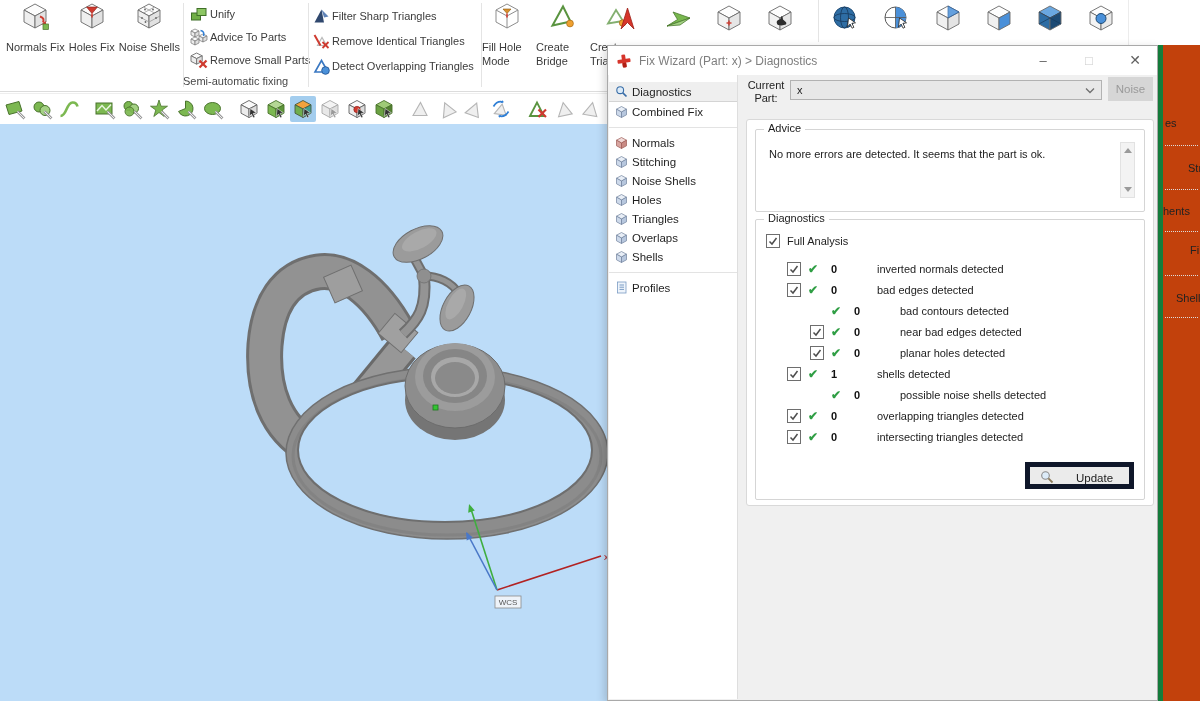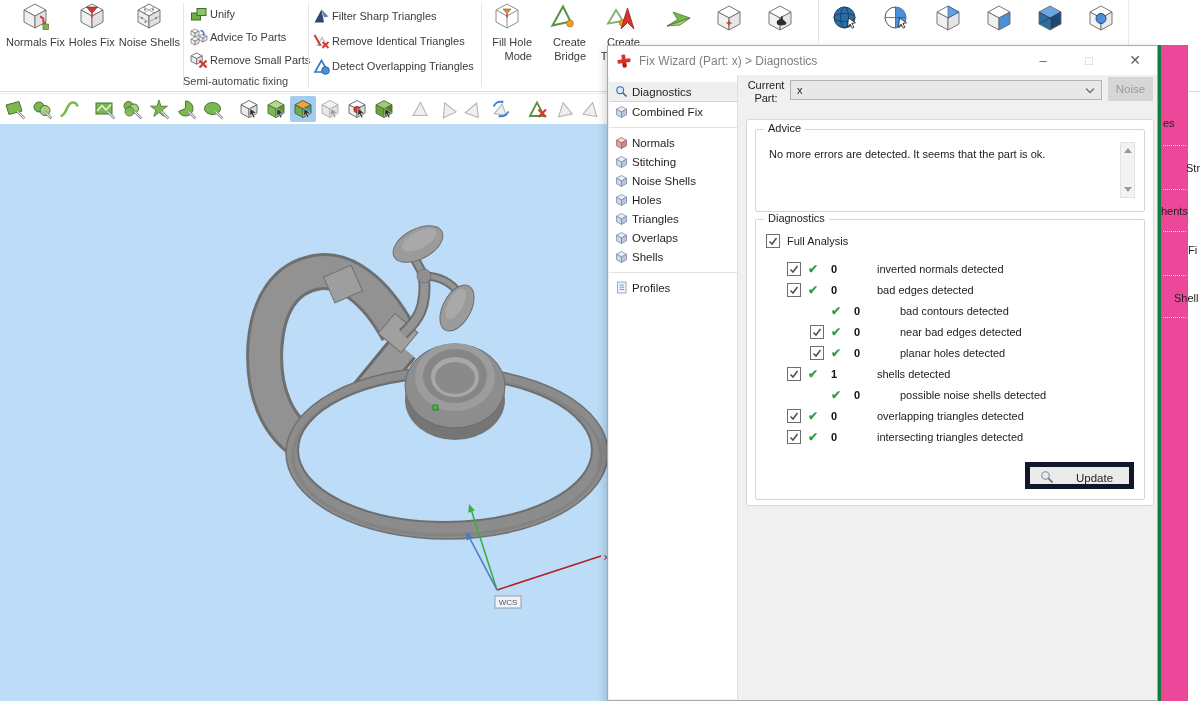--- a/index.html
+++ b/index.html
@@ -4,21 +4,21 @@
 <style>
 html,body{margin:0;padding:0;background:#777}
 #screen{position:relative;width:1200px;height:701px;background:#fff;overflow:hidden;
   font-family:"Liberation Sans",sans-serif;color:#222}
 
 .t1{position:absolute;top:0;left:0;width:1200px;height:92px;background:#fff;border-bottom:1px solid #dcdcdc;box-sizing:border-box}
 .vsep{position:absolute;top:3px;height:84px;width:1px;background:#e4e4e4}
 #g1{position:absolute;left:6px;top:0;width:174px;display:flex;justify-content:space-between}
 .tb-big{display:flex;flex-direction:column;align-items:center;cursor:default}
 .tb-big .ico{height:30px;margin-top:1px}
-.tb-big-label{font-size:11px;line-height:14px;color:#3b3b3b;text-align:right;margin-top:4px}
+.tb-big-label{font-size:11px;line-height:14px;color:#3b3b3b;text-align:left;margin-top:9px}
 #g2{position:absolute;left:190px;top:2px;width:116px}
 #g3{position:absolute;left:312px;top:3px;width:168px}
 .tb-line{display:flex;align-items:center;height:23px}
 #g3 .tb-line{height:25px}
 .tb-line .ico{width:18px;height:18px;margin-right:2px;flex:0 0 18px}
 .tb-line-label{font-size:11px;color:#3b3b3b;white-space:nowrap}
 #g2-label{position:absolute;left:183px;top:75px;width:124px;text-align:left;font-size:11px;color:#474747}
 #g4{position:absolute;left:482px;top:0;display:flex;gap:4px}
 #g4 .tb-big{width:50px}
 #view-icons{position:absolute;left:612px;top:3px;display:flex;align-items:flex-start}
@@ -27,21 +27,21 @@
 .vline1128{position:absolute;left:1128px;top:0;height:45px;width:1px;background:#ececec}
 
 .t2{position:absolute;top:93px;left:0;width:607px;height:31px;background:#fff;display:flex;align-items:center;padding-left:2px;box-sizing:border-box;border-top:1px solid #eee}
 .t2 .tool-btn{width:26px;height:26px;display:flex;align-items:center;justify-content:center;border-radius:2px;margin-right:1px;flex:0 0 26px}
 .t2 .tool-btn.selected{background:#a3cdee}
 .tb-sep-sp{width:9px;flex:0 0 9px}
 .tool-btn .ico{display:flex}
 
 #viewport{position:absolute;top:124px;left:0;width:607px;height:577px;background:#bcdcf8}
 
-#right-strip{position:absolute;left:1158px;top:45px;width:30px;height:656px;background:#ec4899;border-left:3px solid #15803d;box-sizing:border-box}
+#right-strip{position:absolute;left:1158px;top:45px;width:42px;height:656px;background:#c2410c;border-left:5px solid #15803d;box-sizing:border-box}
 .frag{position:absolute;font-size:11px;color:#222;white-space:nowrap}
 .frag0{left:2px;top:72px}.frag1{left:25px;top:117px}.frag2{left:0px;top:160px}.frag3{left:27px;top:199px}.frag4{left:13px;top:247px}
 .frag-line{position:absolute;left:2px;right:2px;border-top:1px dotted #dcdcdc}
 .fl0{top:100px}.fl1{top:144px}.fl2{top:186px}.fl3{top:230px}.fl4{top:272px}
 
 #dialog{position:absolute;left:607px;top:45px;width:551px;height:656px;background:#f0f0f0;border:1px solid #a9a9a9;box-sizing:border-box;box-shadow:-2px 3px 9px rgba(0,0,0,0.18)}
 .titlebar{height:29px;background:#fff;position:relative;display:flex;align-items:center}
 .title-ico{width:16px;height:16px;margin-left:8px;flex:0 0 16px}
 .title-text{margin-left:7px;font-size:12px;color:#7e7e7e}
 .win-btn{position:absolute;top:0;width:36px;height:28px;display:flex;align-items:center;justify-content:center;font-size:13px;color:#5f5f5f}

